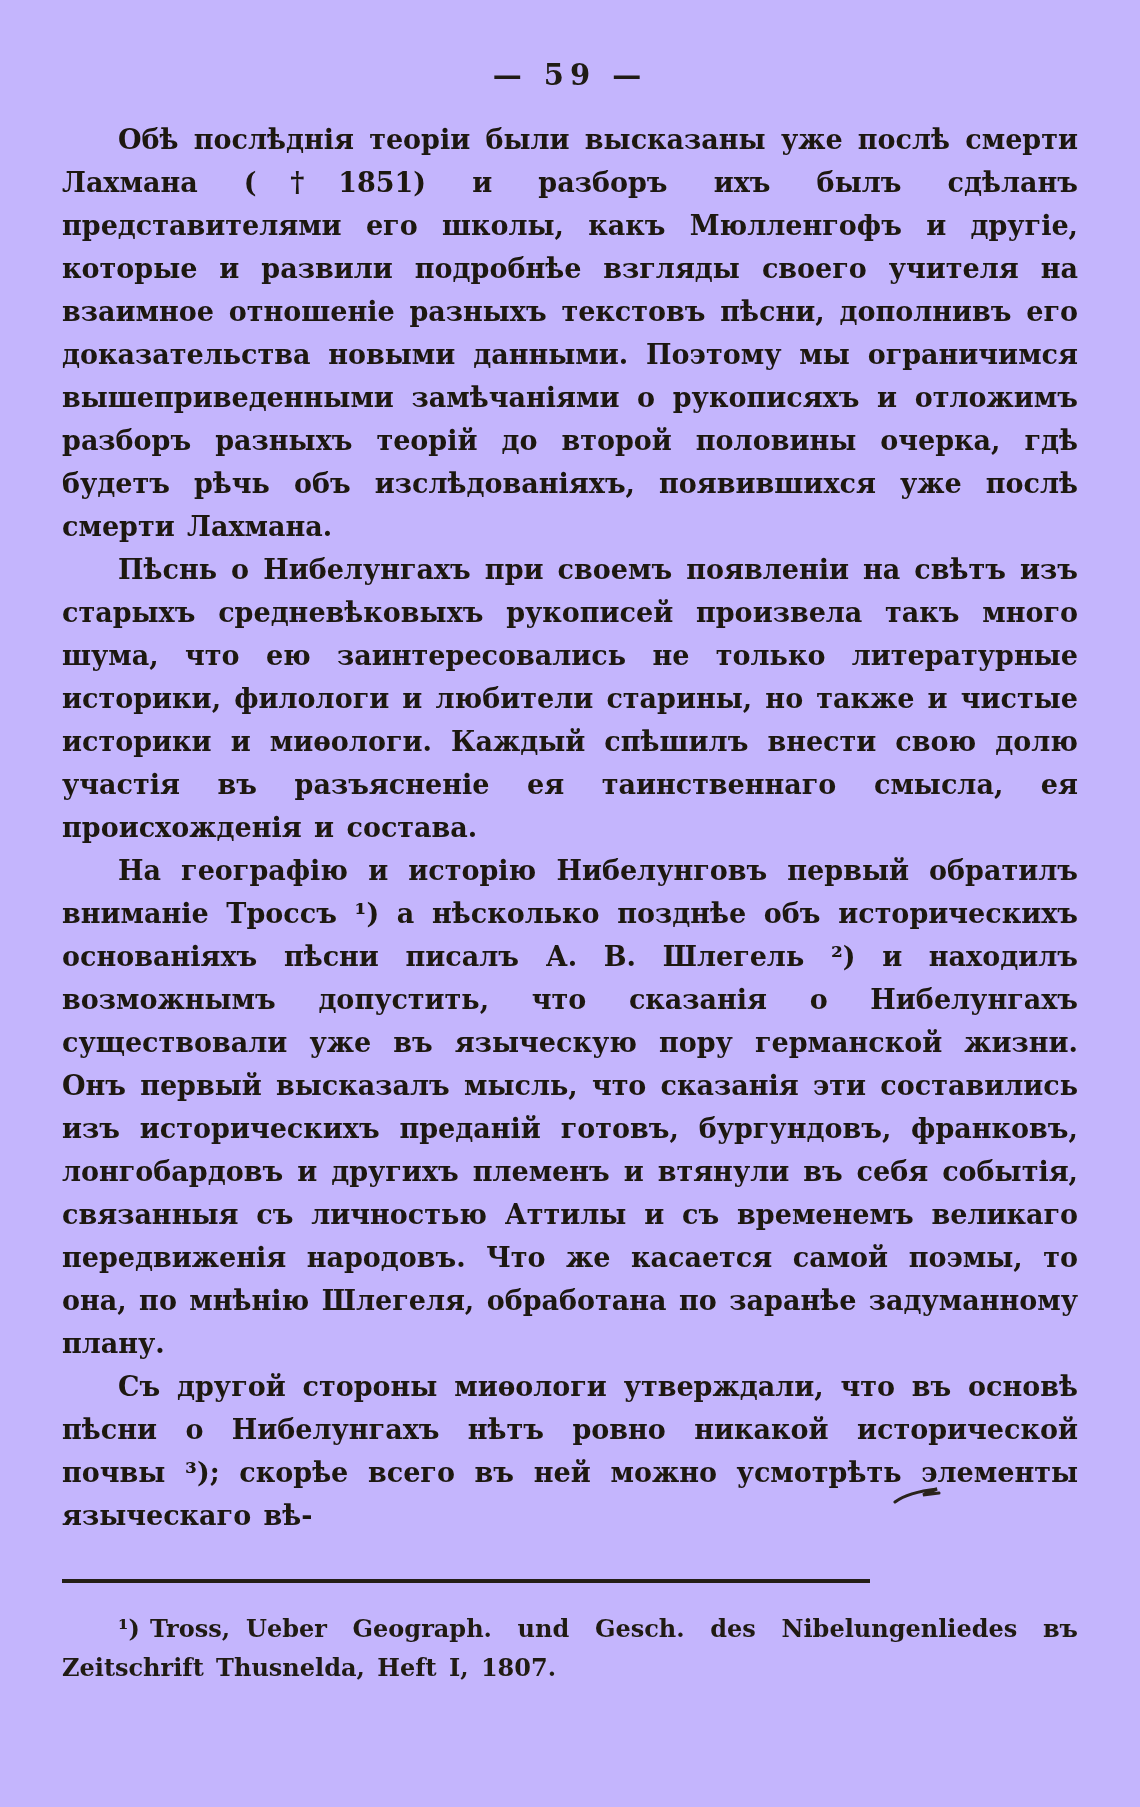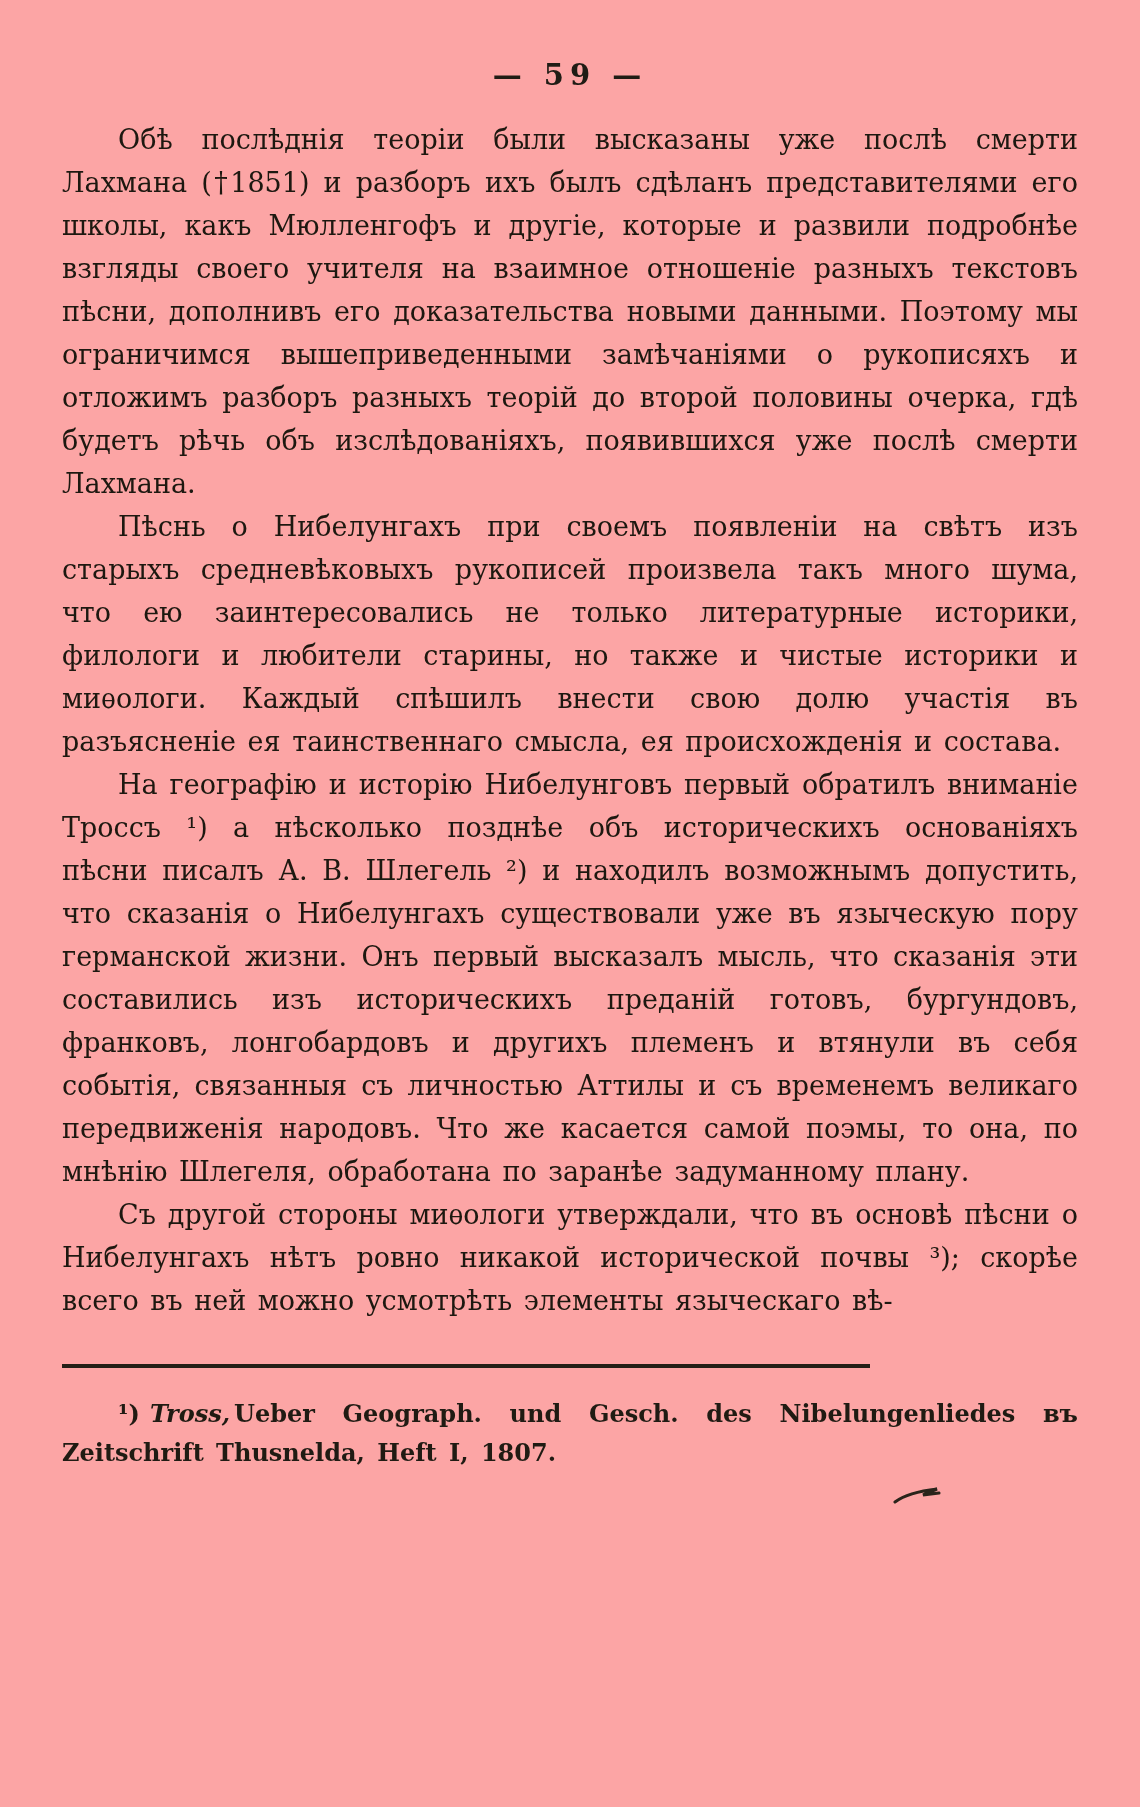--- a/index.html
+++ b/index.html
@@ -5,21 +5,21 @@
   html, body {
     margin: 0;
     padding: 0;
     background: #d9d9d9;
   }
   .page {
     position: relative;
     width: 1140px;
     height: 1807px;
     margin: 0 auto;
-    background: #fca5a5;
+    background: #c4b5fd;
     box-sizing: border-box;
     font-family: "DejaVu Serif", "Liberation Serif", serif;
     color: #1c1812;
     overflow: hidden;
   }
   .page-number {
     position: absolute;
     top: 58px;
     left: 0;
     width: 100%;
@@ -33,21 +33,21 @@
     position: absolute;
     top: 118px;
     left: 62px;
     width: 1016px;
   }
   .body-para {
     margin: 0;
     text-indent: 56px;
     text-align: justify;
     font-size: 27px;
-    font-weight: normal;
+    font-weight: bold;
     line-height: 43px;
     word-spacing: 3px;
     color: #1d1810;
   }
   .section-heading {
     margin: 52px 0 40px 0;
     text-align: center;
     font-size: 31px;
     font-weight: bold;
     letter-spacing: 1px;
@@ -70,22 +70,21 @@
     font-size: 24px;
     font-weight: bold;
     line-height: 39px;
     word-spacing: 4px;
     color: #201b13;
   }
   .fn-marker {
     margin-right: 10px;
   }
   .fn-author {
-    font-style: italic;
-    margin-right: 4px;
+    margin-right: 16px;
   }
   .ink-mark {
     position: absolute;
     left: 893px;
     top: 1486px;
   }
 </style>
 </head>
 <body>
 

